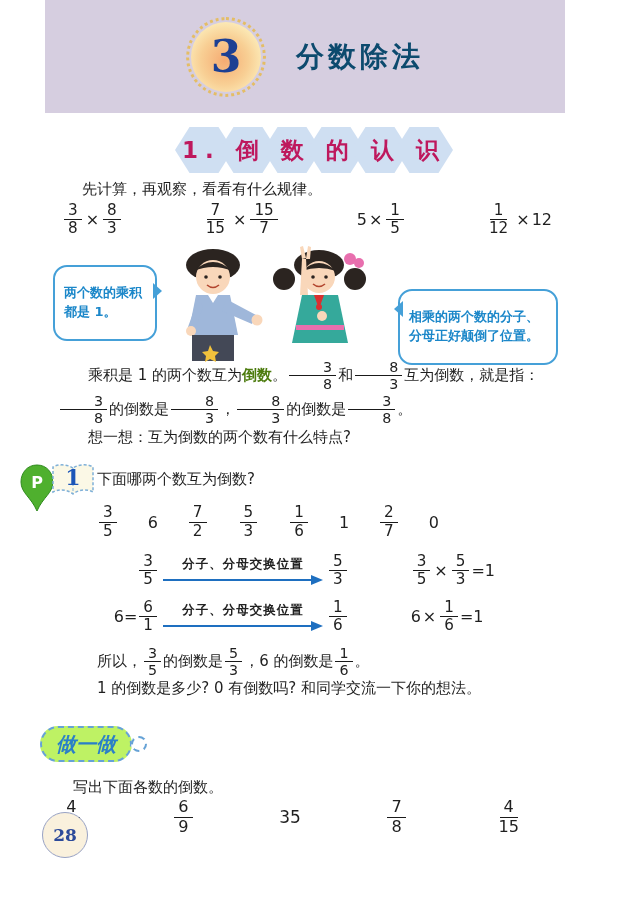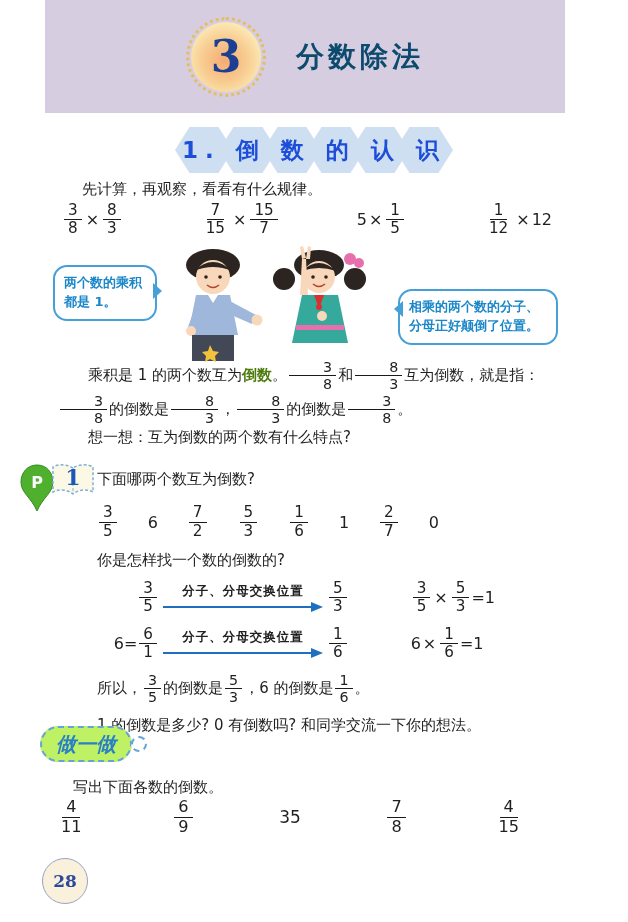--- a/index.html
+++ b/index.html
@@ -17,39 +17,39 @@
   .unit-num { font-family:"DejaVu Serif", serif; font-size:44px; font-weight:bold; color:#1c3f93; }
   .chapter-title { font-size:28px; font-weight:bold; color:#0c4a6e; letter-spacing:4px; }
 
   
   .section-chip { position:absolute; left:0; top:126px; width:628px; height:48px;
     display:flex; align-items:center; justify-content:center; }
   .hexrow { position:absolute; display:flex; }
   .hex { width:58px; height:46px; background:#cfdff2; margin-left:-14px;
     clip-path:polygon(25% 0%, 75% 0%, 100% 50%, 75% 100%, 25% 100%, 0% 50%); }
   .hex:first-child { margin-left:0; }
-  .section-title { position:relative; font-size:23px; font-weight:bold; color:#1d4ed8; letter-spacing:7px; }
+  .section-title { position:relative; font-size:23px; font-weight:bold; color:#be185d; letter-spacing:7px; }
 
   
   .lead { position:absolute; left:82px; top:180px; font-size:15px; }
   .expr-row { position:absolute; left:62px; top:202px; width:490px;
     display:flex; justify-content:space-between; align-items:center; font-size:16px; }
   .expr { display:inline-flex; align-items:center; }
   .op { margin:0 2px; }
 
   
   .frac { display:inline-flex; flex-direction:column; align-items:center;
     vertical-align:middle; line-height:1.15; margin:0 2px; font-size:0.95em; }
   .fn { display:block; border-bottom:1.6px solid #1a1a1a; padding:0 4px; }
   .fd { display:block; padding:0 4px; }
 
   
   .illustration { position:absolute; left:0; top:243px; width:628px; height:126px; }
   .bubble { position:absolute; background:#fff; border:2px solid #45a0d8; border-radius:14px;
-    padding:7px 9px; font-size:13px; font-weight:bold; color:#1b87c9; line-height:1.45; }
+    padding:17px 9px; font-size:13px; font-weight:bold; color:#1b87c9; line-height:1.45; }
   .bubble-left { left:53px; top:22px; width:104px; }
   .bubble-left::after { content:""; position:absolute; right:-15px; top:16px;
     border:8px solid transparent; border-left:9px solid #45a0d8; }
   .bubble-right { left:398px; top:46px; width:160px; }
   .bubble-right::after { content:""; position:absolute; left:-14px; top:10px;
     border:8px solid transparent; border-right:9px solid #45a0d8; }
   .kid { position:absolute; }
   .kid-boy { left:158px; top:2px; }
   .kid-girl { left:262px; top:0; }
 
@@ -69,35 +69,35 @@
   .ex-body { margin-left:97px; width:480px; }
   .ex-q { font-size:15px; margin-top:12px; }
   .numrow { display:flex; align-items:center; gap:29px; margin-top:12px; font-size:16px; min-height:42px; }
   .ex-q2 { font-size:15px; margin-top:8px; }
   .swap-row { display:flex; align-items:center; margin-top:10px; font-size:16px; }
   .swap-left { display:inline-flex; align-items:center; justify-content:flex-end; width:62px; }
   .arrow-wrap { display:inline-flex; flex-direction:column; align-items:center; margin:0 4px; }
   .arrow-label { font-size:12.5px; font-weight:bold; color:#222; letter-spacing:1px; margin-bottom:1px; }
   .swap-eq { display:inline-flex; align-items:center; margin-left:62px; }
   .so-line { margin-top:10px; font-size:15px; display:flex; align-items:center; flex-wrap:wrap; }
-  .ex-q3 { font-size:15px; margin-top:10px; }
+  .ex-q3 { font-size:15px; }
 
   
   .practice-badge { position:absolute; left:40px; top:726px; width:92px; height:36px;
     border:2px dashed #66a2d6; border-radius:18px; background:#bef264;
     display:flex; align-items:center; justify-content:center;
     font-size:20px; font-weight:bold; color:#2a7fc8; font-style:italic; }
   .practice-badge::after { content:""; position:absolute; right:-17px; top:8px; width:12px; height:12px;
     border:2px dashed #66a2d6; border-radius:50%; background:#fff; }
   .practice-prompt { position:absolute; left:73px; top:778px; font-size:15px; }
   .practice-row { position:absolute; left:55px; top:798px; width:470px;
     display:flex; justify-content:space-between; align-items:center; font-size:17px; }
 
   
-  .page-badge { position:absolute; left:42px; top:858px; width:46px; height:46px;
+  .page-badge { position:absolute; left:42px; top:812px; width:46px; height:46px;
     border:1.6px solid #98a2c4; border-radius:50%; background:#faf1dd;
     display:flex; align-items:center; justify-content:center; }
   .page-num { font-family:"DejaVu Serif", serif; font-size:17px; font-weight:bold; color:#2c4a9a; }
 </style>
 </head>
 <body>
 
 <div class="page">
 
   <header class="banner">
@@ -270,21 +270,20 @@
             <span class="fd">6</span>
           </span>
         <span>1</span>
         <span class="frac">
             <span class="fn">2</span>
             <span class="fd">7</span>
           </span>
         <span>0</span>
       </div>
 
-      <p class="ex-q2">你是怎样找一个数的倒数的?</p>
 
       <div class="swap-row">
         <span class="swap-left">
           <span class="frac">
               <span class="fn">3</span>
               <span class="fd">5</span>
             </span>
         </span>
         <span class="arrow-wrap">
           <span class="arrow-label">分子、分母交换位置</span>

